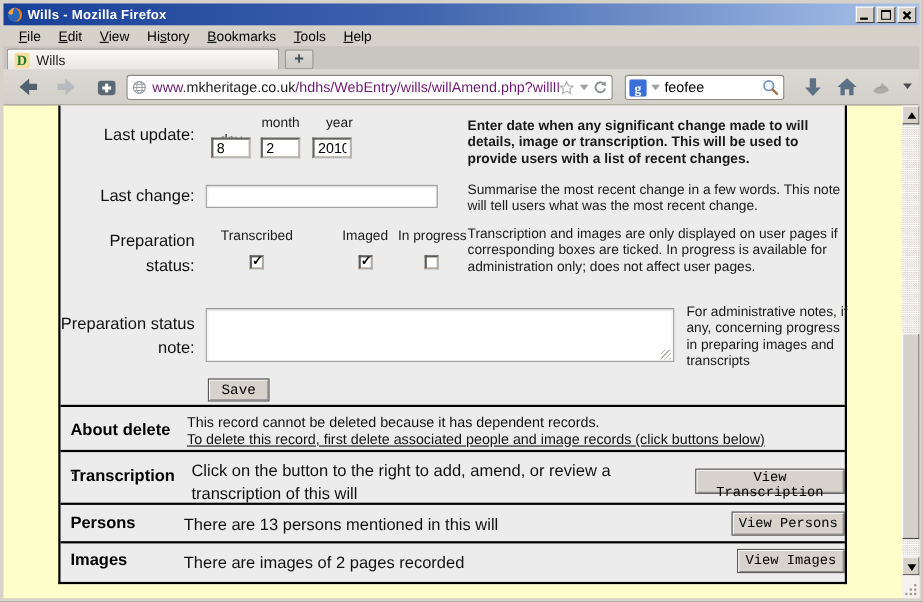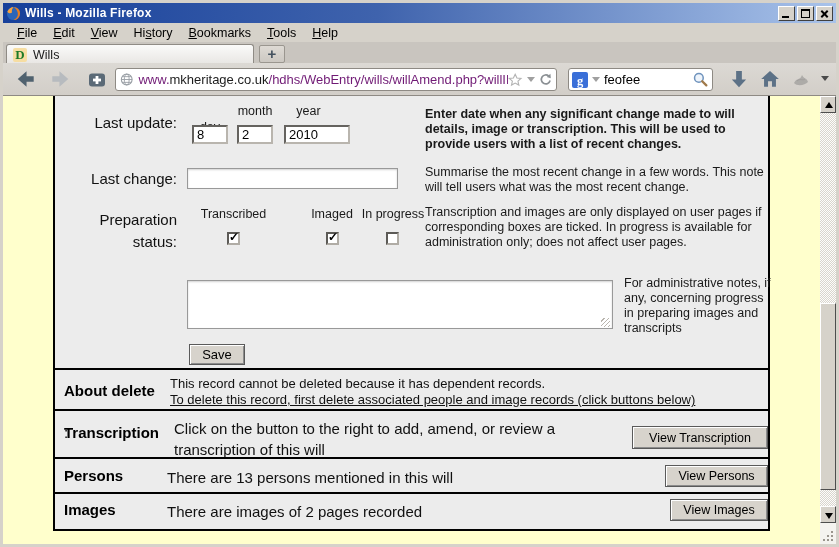--- a/index.html
+++ b/index.html
@@ -77,21 +77,21 @@
     outline:none; resize:none; }
   .grip10 { right:2px; bottom:2px; width:9px; height:9px;
     background:repeating-linear-gradient(135deg, transparent 0 2px, #b9b5ae 2px 3px); }
 
   .cb { width:13px; height:13px; background:#fff; border:2px inset #b0aca5; }
   .cb.checked::after { content:"✓"; position:absolute; left:0px; top:-4px; font-size:12px;
     font-weight:bold; color:#000; }
 
   .btn3d { background:#d7d3cc; border:1px solid #5a5a5a;
     box-shadow:inset 1px 1px 0 #ffffff, inset -1px -1px 0 #8c8c8c;
-    font-family:Liberation Sans, sans-serif; font-size:13px; color:#000; text-align:center; }
+    font-family:Liberation Mono, monospace; font-size:13px; color:#000; text-align:center; }
 
   .divider { left:0; width:713px; border-top:2px solid #000; }
   .sec-head { font-size:15px; font-weight:bold; color:#000; }
   .sec-colon { font-weight:normal; }
   .sec-text { font-size:15px; color:#111; line-height:21px; }
   .about-text { font-size:13px; color:#111; line-height:15px; }
 
   
   .scrollbar { position:absolute; right:0; top:0; width:16px; height:448px;
     background-color:#fdfdfb;
@@ -214,36 +214,37 @@
 
   <div class="viewport">
     <div class="panel">
 
       <div class="flabel" style="left:0; top:20px;">Last update:</div>
       <div class="smalllab" style="left:137px; top:10px; width:36px;margin-top:16px;">day</div>
       <div class="smalllab" style="left:178px; top:10px; width:44px;">month</div>
       <div class="smalllab" style="left:229px; top:10px; width:49px;">year</div>
       <input class="sunken" style="left: 137px; top: 31px; width: 36px; height: 19px;" value="8">
       <input class="sunken" style="left: 182px; top: 31px; width: 36px; height: 19px;" value="2">
-      <input class="sunken" style="left: 229px; top: 31px; width: 66px; height: 19px;" value="2010">
+      <input class="sunken" style="left: 229px; top: 31px; width: 36px; height: 19px;" value="2010">
       <div class="help" style="left:370px; top:13px; width:344px;font-weight:bold;">Enter date when any significant change made to will details, image or transcription.  This will be used to provide users with a list of recent changes.</div>
 
       <div class="flabel" style="left:0; top:76px;">Last change:</div>
       <input class="flat-input" style="left: 132px; top: 74px; width: 211px; height: 21px;" value="">
       <div class="help" style="left:370px; top:71px; width:344px;">Summarise the most recent change in a few words.  This note will tell users what was the most recent change.</div>
 
       <div class="flabel" style="left:0; top:115px; line-height:22px;">Preparation status:</div>
       <div class="smalllab" style="left:136px; top:113px; width:85px;">Transcribed</div>
       <div class="smalllab" style="left:247px; top:113px; width:60px;">Imaged</div>
       <div class="smalllab" style="left:300px; top:113px; width:76px;">In progress</div>
       <span class="cb checked" style="left:172px; top:138px;"></span>
       <span class="cb checked" style="left:271px; top:138px;"></span>
       <span class="cb" style="left:331px; top:138px;"></span>
       <div class="help" style="left:370px; top:111px; width:346px;">Transcription and images are only displayed on user pages if corresponding boxes are ticked.  In progress is available for administration only; does not affect user pages.</div>
 
+      <div class="flabel" style="left:0; top:190px; line-height:22px;">Preparation status note:</div>
       <textarea class="flat-input" style="left: 132px; top: 186px; width: 426px; height: 49px;"></textarea>
       <span class="grip10" style="left:546px; top:224px;"></span>
       <div class="help" style="left:569px; top:182px; width:147px;">For administrative notes, if any, concerning progress in preparing images and transcripts</div>
 
       <button class="btn3d" style="left:134px; top:250px; width:56px; height:21px;">Save</button>
 
       <div class="divider" style="top:274px;"></div>
 
       <div class="sec-head" style="left:9px; top:288px;">About delete</div>
       <div class="about-text" style="left:115px; top:282px; width:590px;">This record cannot be deleted because it has dependent records.</div>

